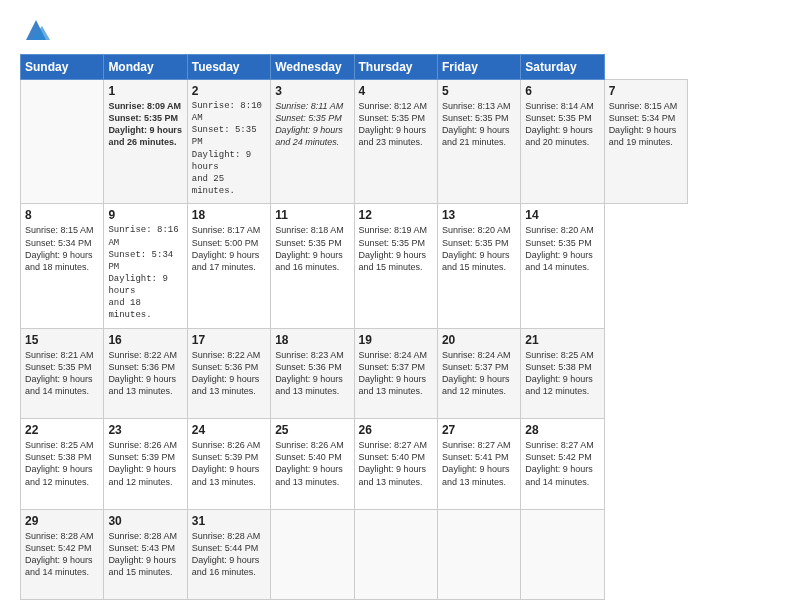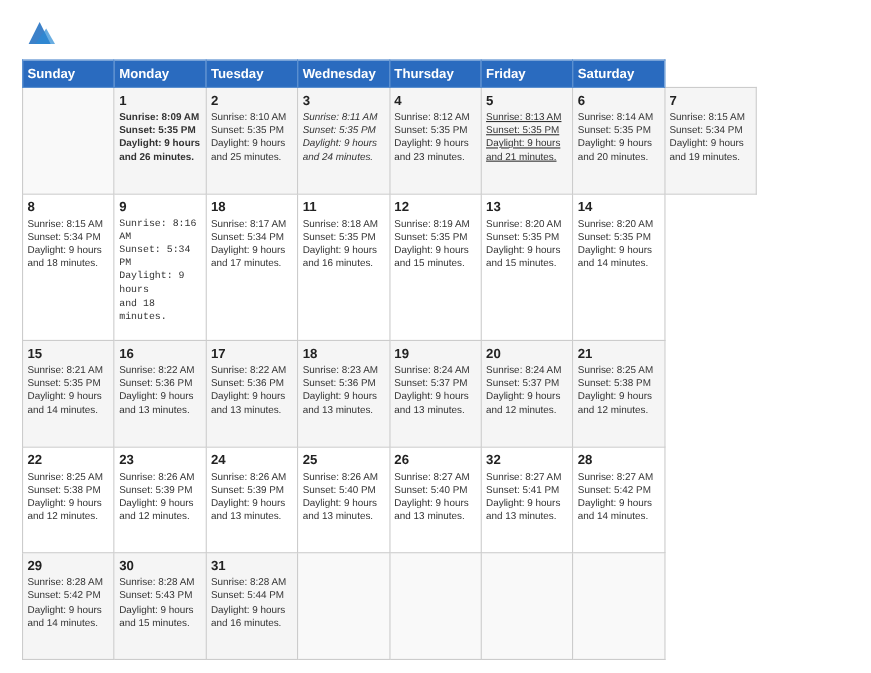--- a/index.html
+++ b/index.html
@@ -143,42 +143,42 @@
           <td class="empty-cell"></td>
           <td>
             <span class="day-num">1</span>
             <div class="day-info" style="white-space: pre-line; font-weight: bold;">Sunrise: 8:09 AM
 Sunset: 5:35 PM
 Daylight: 9 hours
 and 26 minutes.</div>
           </td>
           <td>
             <span class="day-num">2</span>
-            <div class="day-info" style="white-space: pre-line;">Sunrise: 8:10 AM
+            <div class="day-info" style="white-space: pre-line; font-family: Liberation Mono, monospace;">Sunrise: 8:10 AM
 Sunset: 5:35 PM
 Daylight: 9 hours
 and 25 minutes.</div>
           </td>
           <td>
             <span class="day-num">3</span>
             <div class="day-info" style="white-space: pre-line; font-style: italic;">Sunrise: 8:11 AM
 Sunset: 5:35 PM
 Daylight: 9 hours
 and 24 minutes.</div>
           </td>
           <td>
             <span class="day-num">4</span>
             <div class="day-info" style="white-space: pre-line;">Sunrise: 8:12 AM
 Sunset: 5:35 PM
 Daylight: 9 hours
 and 23 minutes.</div>
           </td>
           <td>
             <span class="day-num">5</span>
-            <div class="day-info" style="white-space: pre-line; text-decoration: underline;">Sunrise: 8:13 AM
+            <div class="day-info" style="white-space: pre-line;">Sunrise: 8:13 AM
 Sunset: 5:35 PM
 Daylight: 9 hours
 and 21 minutes.</div>
           </td>
           <td>
             <span class="day-num">6</span>
             <div class="day-info" style="white-space: pre-line;">Sunrise: 8:14 AM
 Sunset: 5:35 PM
 Daylight: 9 hours
 and 20 minutes.</div>
@@ -202,21 +202,21 @@
           <td>
             <span class="day-num">9</span>
             <div class="day-info" style="white-space: pre-line; font-family: Liberation Mono, monospace;">Sunrise: 8:16 AM
 Sunset: 5:34 PM
 Daylight: 9 hours
 and 18 minutes.</div>
           </td>
           <td>
             <span class="day-num">18</span>
             <div class="day-info" style="white-space: pre-line;">Sunrise: 8:17 AM
-Sunset: 5:34 PM
+Sunset: 5:00 PM
 Daylight: 9 hours
 and 17 minutes.</div>
           </td>
           <td>
             <span class="day-num">11</span>
             <div class="day-info" style="white-space: pre-line;">Sunrise: 8:18 AM
 Sunset: 5:35 PM
 Daylight: 9 hours
 and 16 minutes.</div>
           </td>
@@ -323,21 +323,21 @@
 and 13 minutes.</div>
           </td>
           <td>
             <span class="day-num">26</span>
             <div class="day-info" style="white-space: pre-line;">Sunrise: 8:27 AM
 Sunset: 5:40 PM
 Daylight: 9 hours
 and 13 minutes.</div>
           </td>
           <td>
-            <span class="day-num">32</span>
+            <span class="day-num">27</span>
             <div class="day-info" style="white-space: pre-line;">Sunrise: 8:27 AM
 Sunset: 5:41 PM
 Daylight: 9 hours
 and 13 minutes.</div>
           </td>
           <td>
             <span class="day-num">28</span>
             <div class="day-info" style="white-space: pre-line;">Sunrise: 8:27 AM
 Sunset: 5:42 PM
 Daylight: 9 hours

